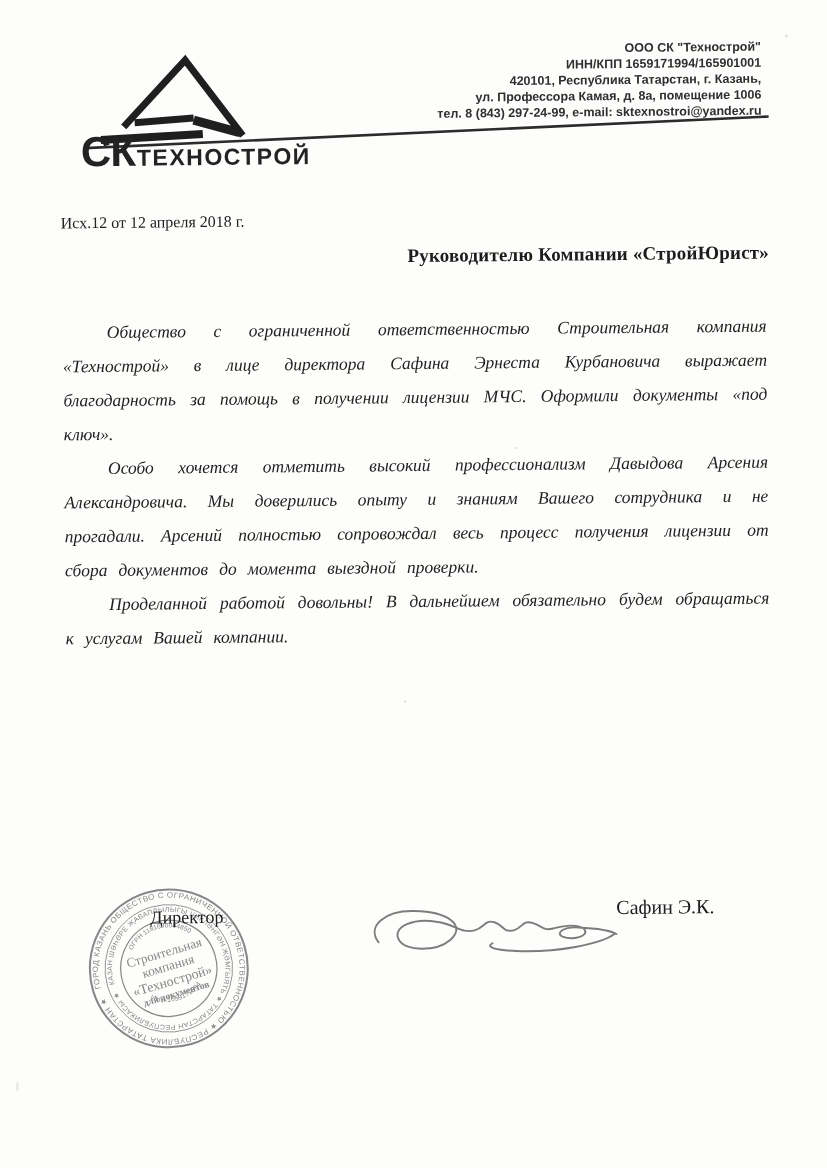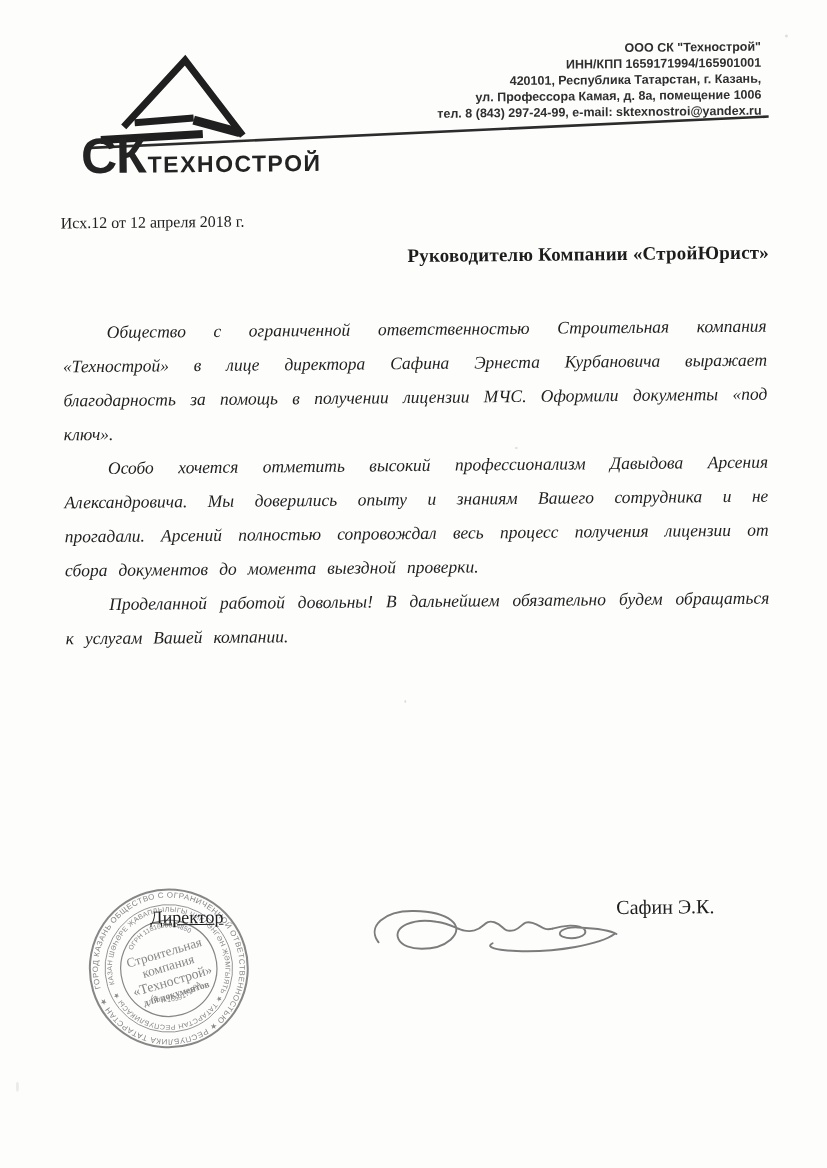--- a/index.html
+++ b/index.html
@@ -9,42 +9,42 @@
     font-family:"Liberation Serif",serif;color:#262626;
   }
   .sheet{position:absolute;inset:0;transform:rotate(-0.55deg);transform-origin:50% 40%;}
   
   .logo-svg{position:absolute;left:0;top:0;width:827px;height:200px;}
   .logo-word{
     position:absolute;left:84px;top:128px;display:flex;align-items:baseline;
     font-family:"Liberation Sans",sans-serif;font-weight:bold;color:#232323;
     white-space:nowrap;
   }
-  .logo-sk{font-size:50px;letter-spacing:-1px;line-height:1;}
+  .logo-sk{font-size:42px;letter-spacing:-1px;line-height:1;}
   .logo-name{font-size:23px;letter-spacing:1.5px;line-height:1;margin-left:2px;}
   .company-block{
     position:absolute;right:62px;top:42px;text-align:right;
     font-family:"Liberation Sans",sans-serif;font-weight:bold;
     font-size:12.5px;line-height:16px;color:#2f2f2f;white-space:nowrap;
   }
   
   .ref-line{position:absolute;left:63px;top:211px;font-size:16px;color:#222;}
   .addressee{
     position:absolute;right:56px;top:245px;font-size:19px;font-weight:bold;
     color:#1c1c1c;white-space:nowrap;letter-spacing:.2px;
   }
   
   .body-text{position:absolute;left:64px;top:312px;width:704px;}
   .body-text p{
     margin:0;font-style:italic;font-size:17.5px;line-height:34px;
     text-align:justify;text-indent:44px;word-spacing:.38em;color:#1f1f1f;
   }
   
   .stamp-svg{position:absolute;left:80px;top:882px;width:168px;height:168px;opacity:.8;}
-  .director{position:absolute;left:146px;top:905px;font-size:18px;color:#1e1e1e;z-index:2;text-decoration:underline;}
+  .director{position:absolute;left:146px;top:905px;font-size:18px;color:#1e1e1e;z-index:2;}
   .sig-svg{position:absolute;left:352px;top:898px;width:280px;height:90px;}
   .signer{position:absolute;left:612px;top:898px;font-size:20px;color:#1e1e1e;}
   
   .speck{position:absolute;background:#9a9a9a;border-radius:50%;opacity:.3;}
 </style>
 </head>
 <body>
 
 <div class="page">
   <div class="sheet">

